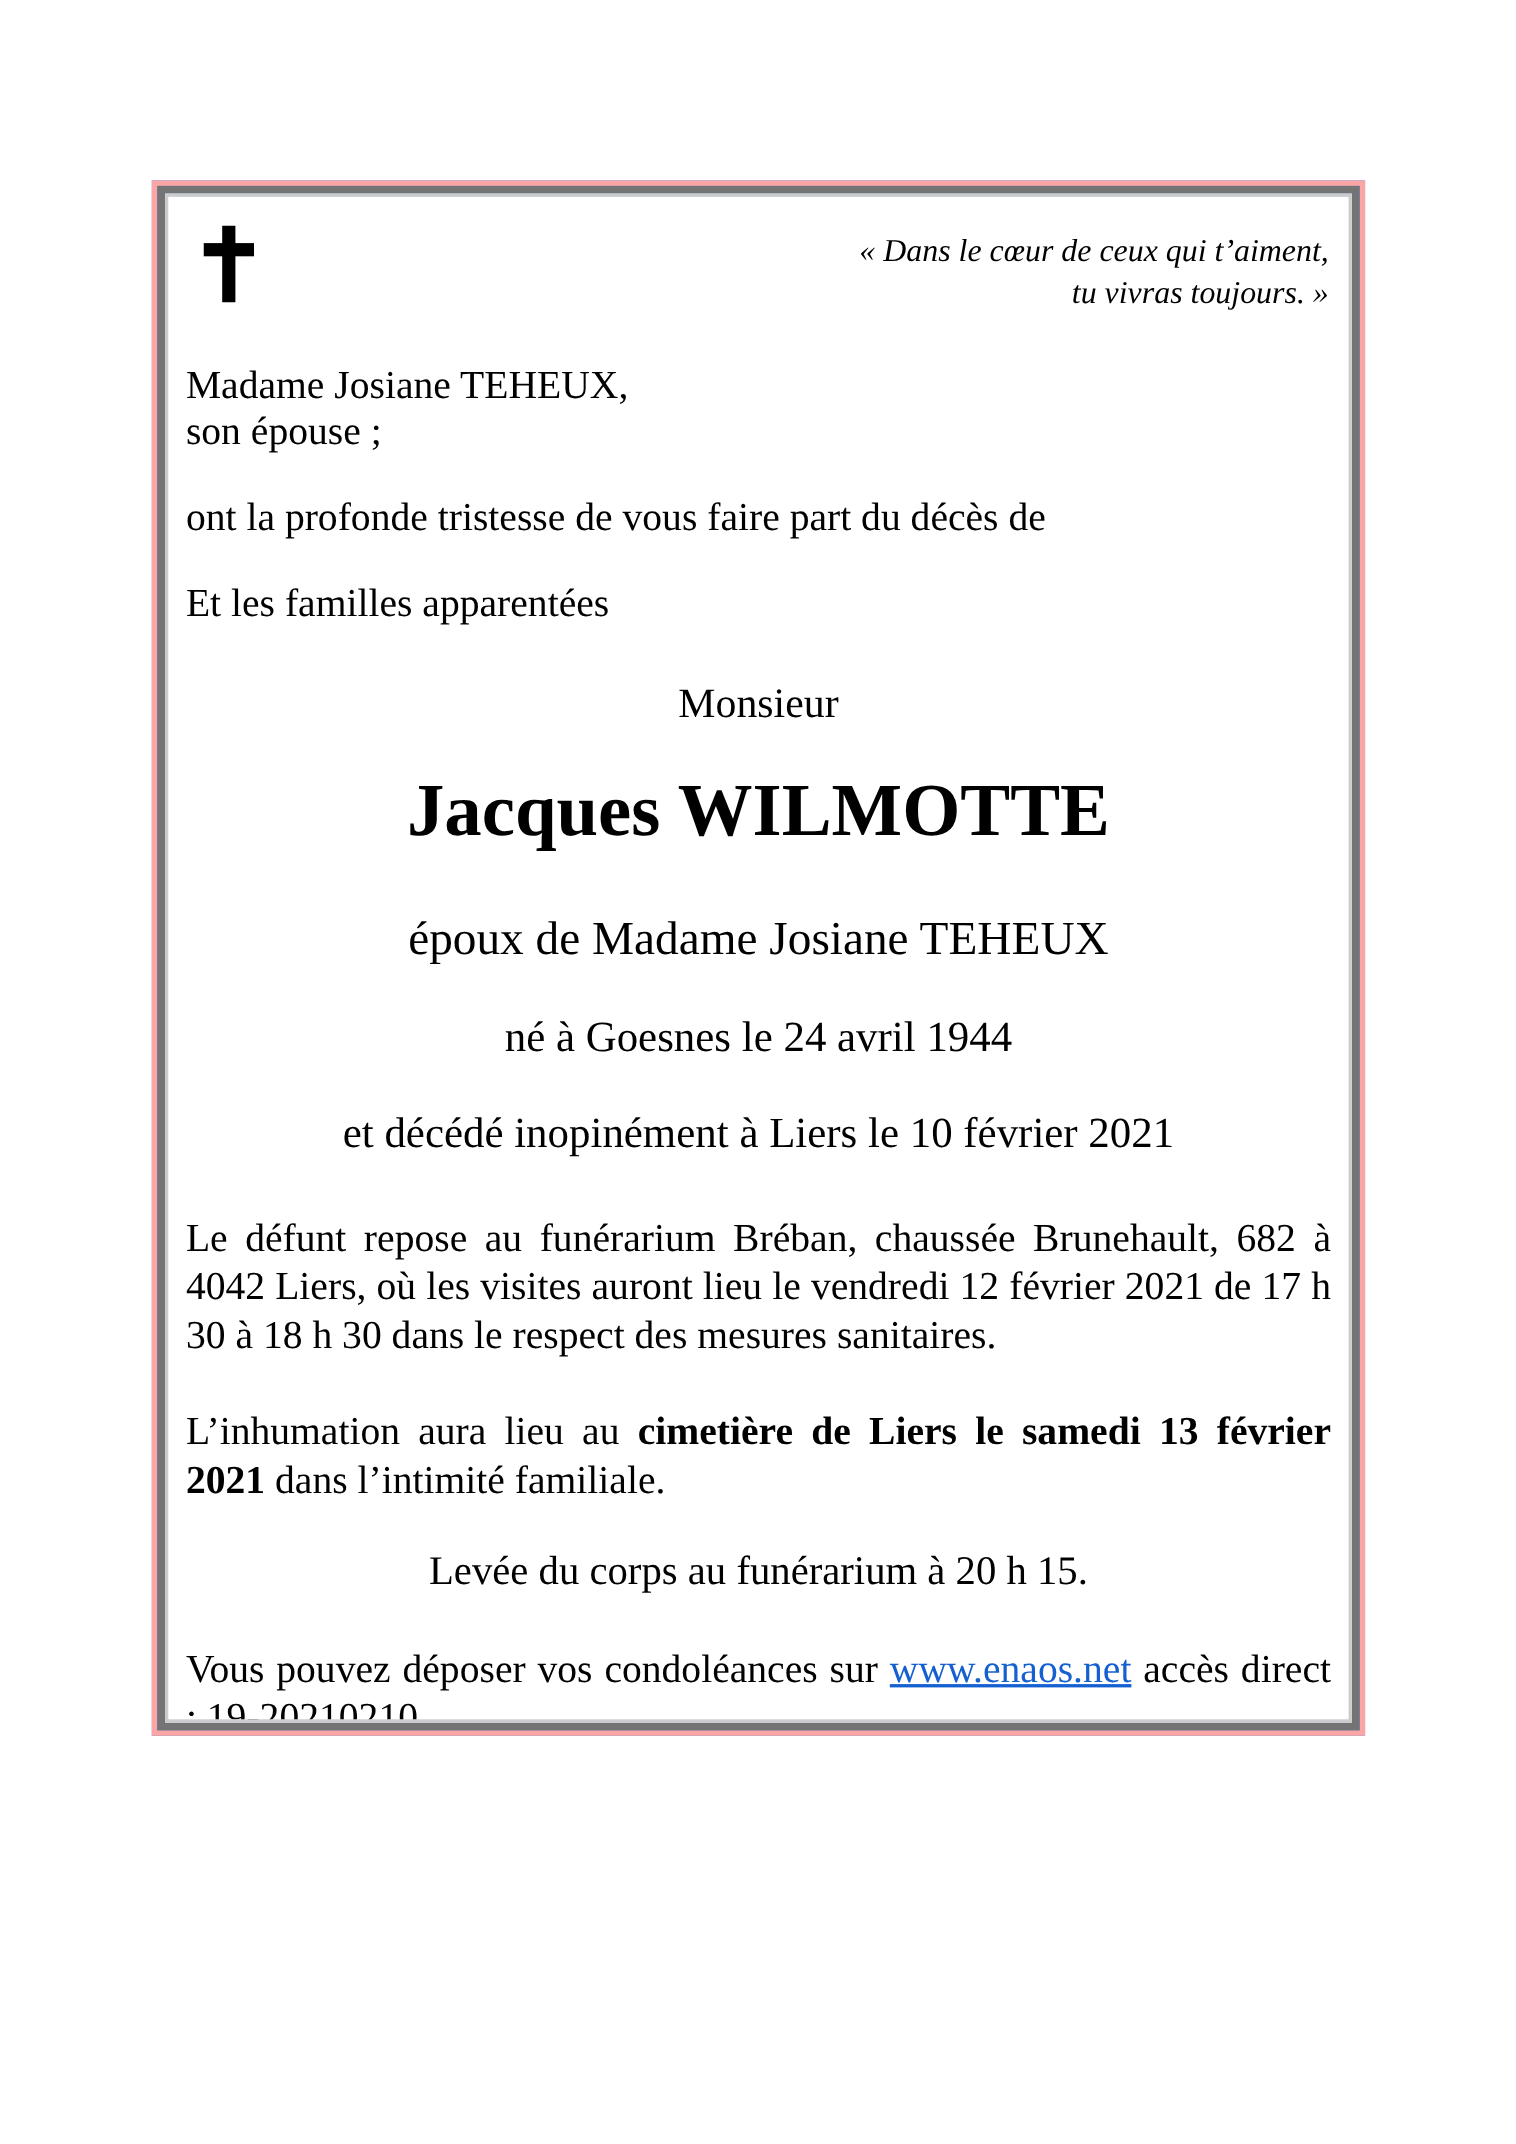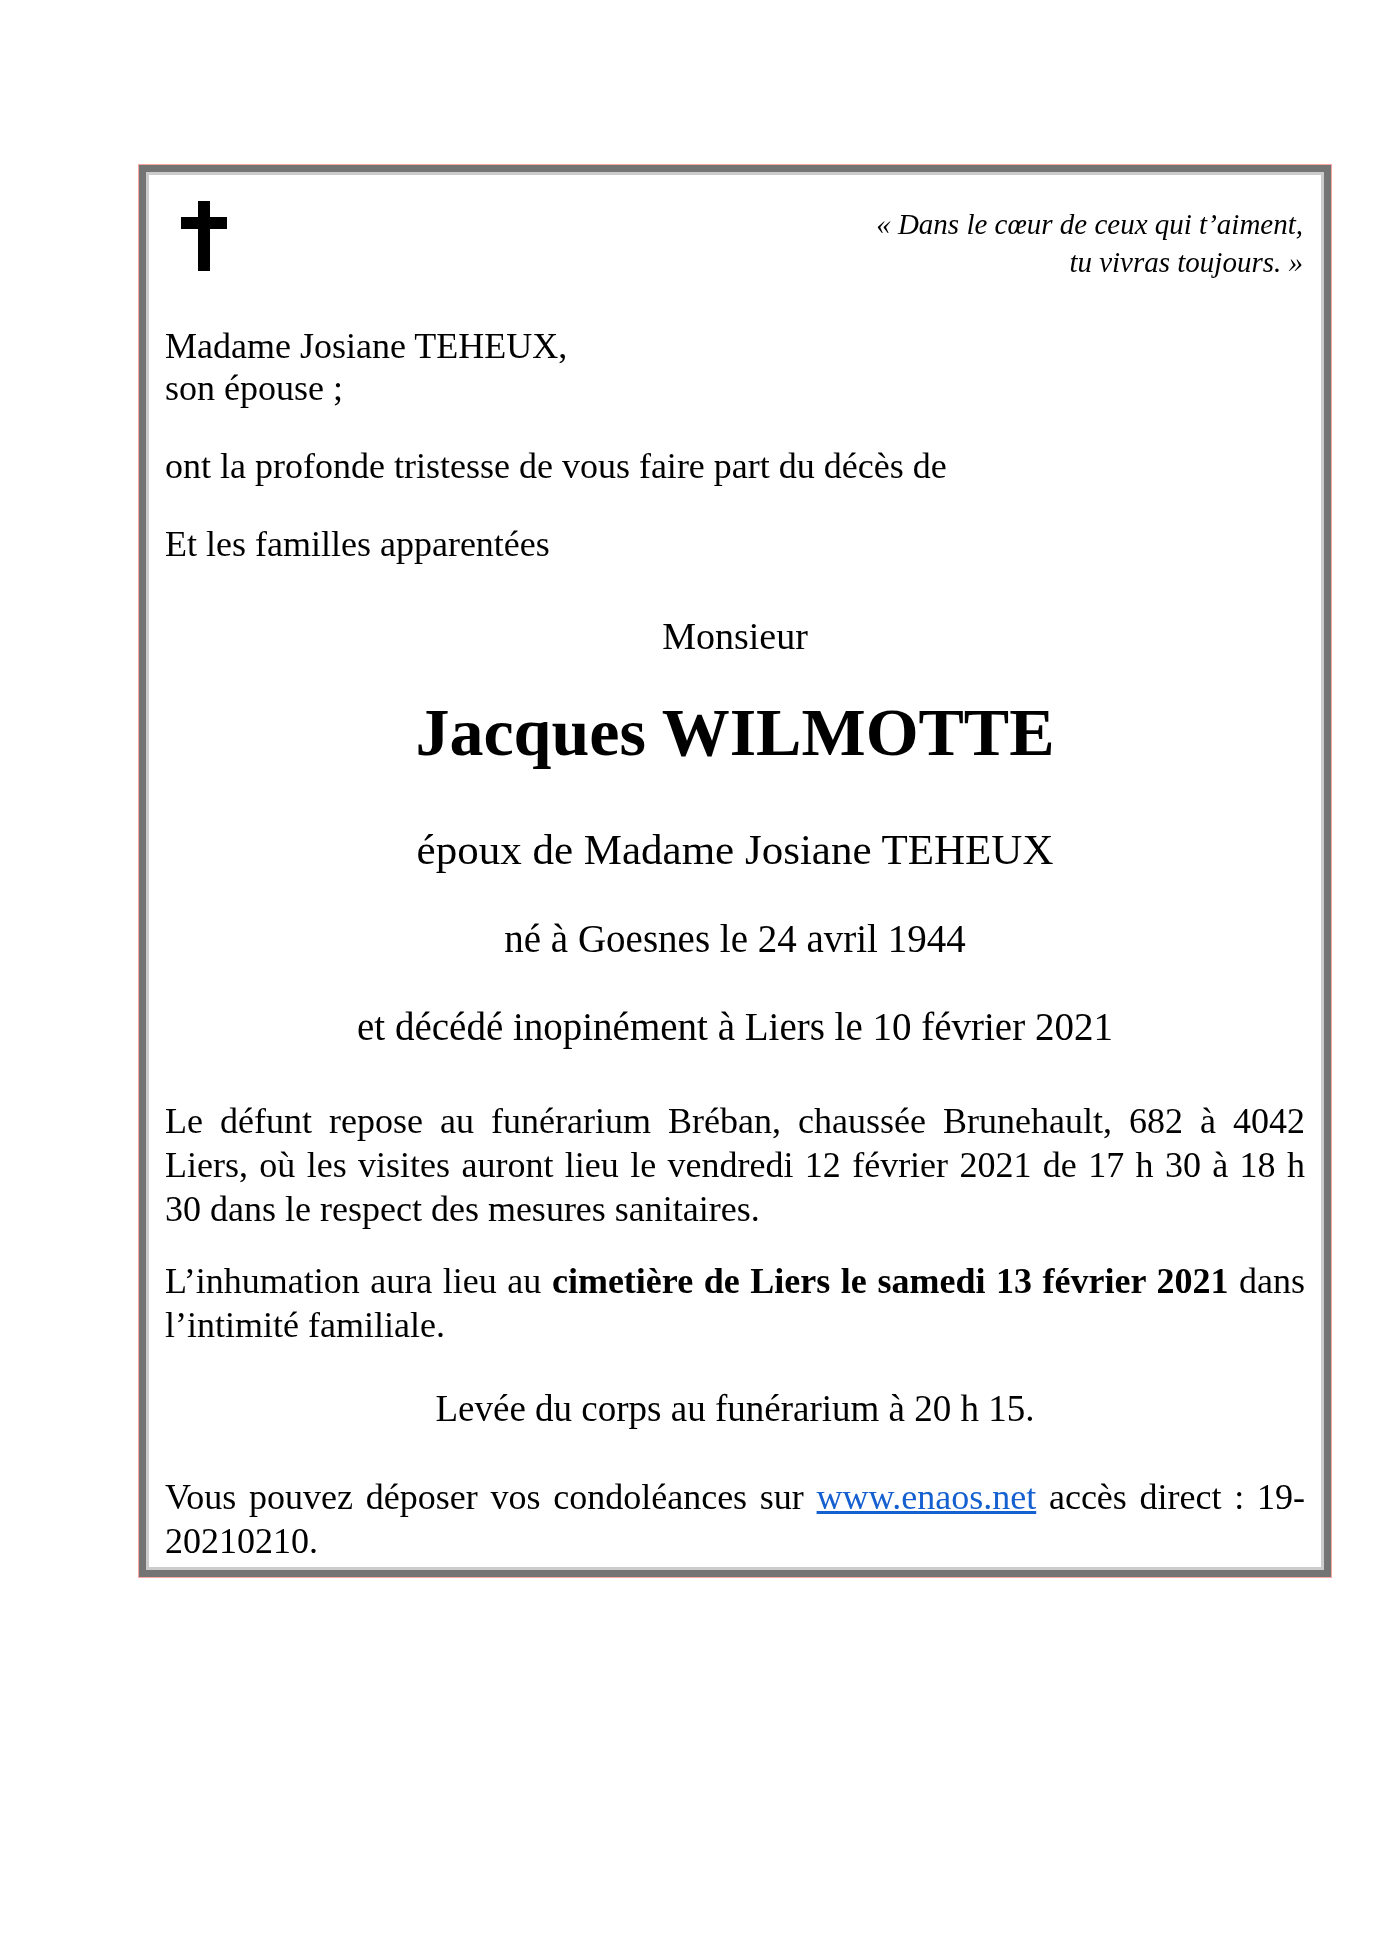--- a/index.html
+++ b/index.html
@@ -13,23 +13,23 @@
   }
   .page {
     position: absolute;
     inset: 0;
     background: #ffffff;
   }
   .frame-outer {
     position: absolute;
     left: 138px;
     top: 164px;
-    width: 1194px;
+    width: 1103px;
     height: 1414px;
-    border: 1px solid #fca5a5;
+    border: 5px solid #fca5a5;
     background: #3b82f6;
   }
   .frame-mid {
     width: 100%;
     height: 100%;
     border: 7px solid #747474;
   }
   .frame-inner {
     width: 100%;
     height: 100%;
@@ -94,21 +94,21 @@
     font-size: 39px;
     line-height: 48px;
     text-align: center;
   }
   .para {
     margin-top: 48px;
     font-size: 36px;
     line-height: 44px;
     text-align: justify;
   }
-  .para-inhumation { margin-top: 28px; }
+  .para-inhumation { margin-top: 44px; }
   .levee {
     margin-top: 40px;
     font-size: 37px;
     line-height: 44px;
     text-align: center;
   }
   .para-condolences { margin-top: 44px; }
   a.link, .link {
     color: var(--link-color, #1560d0);
     text-decoration: underline;

